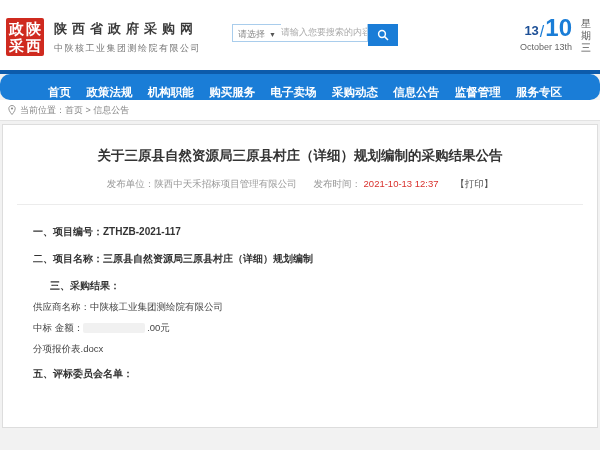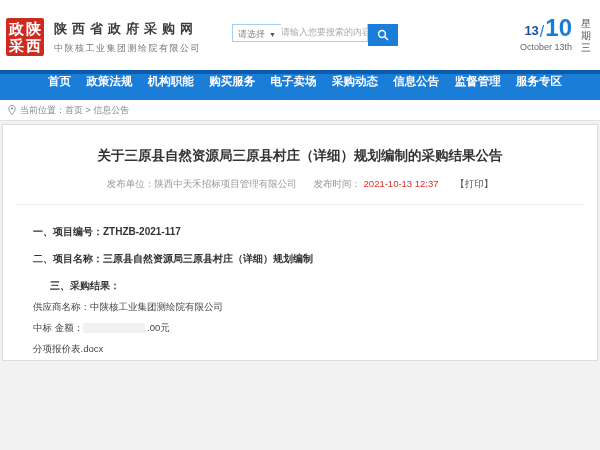--- a/index.html
+++ b/index.html
@@ -31,32 +31,32 @@
   .date-top { display:flex; align-items:flex-end; justify-content:flex-end; line-height:1; }
   .date-day { font-size:13px; font-weight:bold; color:#1c4f96; margin-bottom:3px; }
   .date-sep { font-size:16px; color:#1a7dd7; margin:0 1px; }
   .date-month-num { font-size:24px; font-weight:bold; color:#1a7dd7; }
   .date-bottom { font-size:9px; color:#666; margin-top:2px;text-align:right; }
   .weekday { position:absolute; right:8px; top:18px; width:12px; font-size:10px; color:#555;
     line-height:12px; word-break:break-all; text-align:center; }
 
   
   .nav-strip { height:4px; background:#0d5bab; }
-  .nav { height:26px; background:#1a7dd7; display:flex; align-items:flex-start;
-    justify-content:space-between; padding:0 38px 0 48px; }
+  .nav { height:26px; background:#1a7dd7; display:flex; align-items:flex-end;
+    justify-content:space-between; padding:0 38px 0 48px;border-radius:10px; }
   .nav-item { color:#fff; font-size:11.5px; font-weight:bold; cursor:pointer; white-space:nowrap; }
 
   
   .breadcrumb { height:21px; background:#fff; border-bottom:1px solid #e3e3e3;
     display:flex; align-items:center; padding:0 8px; font-size:9px; color:#888; }
   .pin { margin-right:4px; display:flex; align-items:center; }
   .crumb-path { cursor:pointer; }
 
   
-  .panel { margin:3px 2px 0; background:#fff; border:1px solid #ddd; height:237px; overflow:hidden; }
+  .panel { margin:3px 2px 0; background:#fff; border:1px solid #ddd; height:304px; overflow:hidden; }
   .art-title { text-align:center; font-size:13.5px; font-weight:bold; color:#333; margin-top:22px; padding:0 30px; }
   .art-meta { text-align:center; font-size:9.5px; color:#999; margin-top:13px; }
   .art-meta .pub { margin-right:14px; }
   .time-red { color:#d9302c; }
   .print-btn { color:#555; margin-left:14px; cursor:pointer; }
   .divider { border-top:1px solid #ececec; margin:13px 14px 0; }
 
   .body-wrap { padding:10px 30px 0; }
   .sec { font-size:10px; font-weight:bold; color:#333; margin-top:10px; }
   .line { font-size:9.5px; color:#444; margin-top:8px; }

